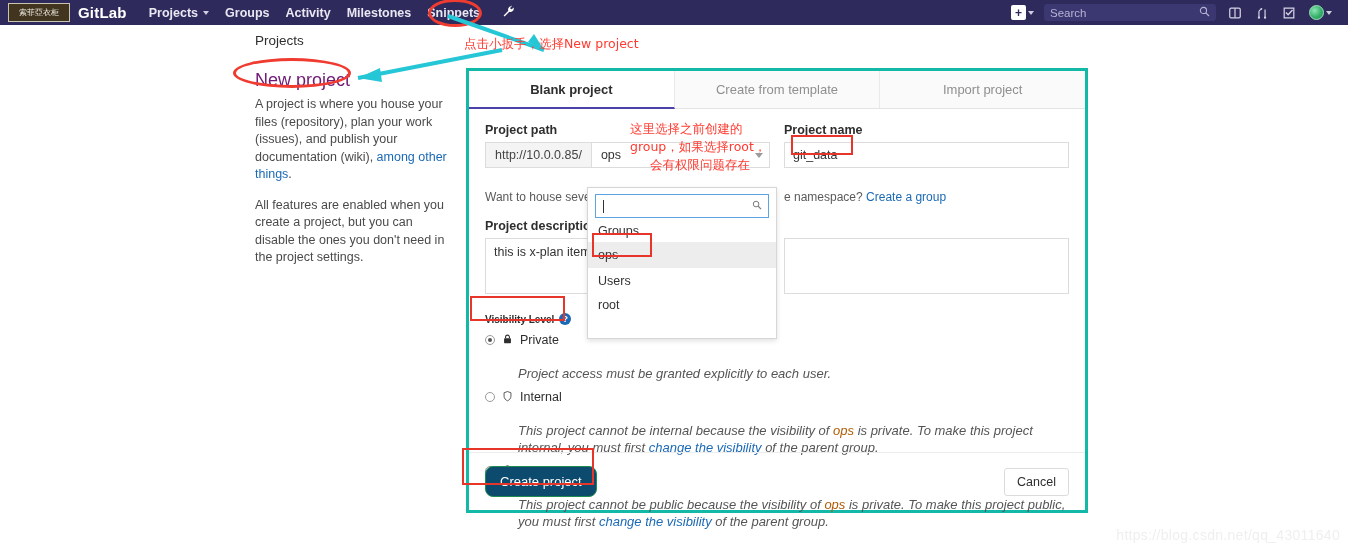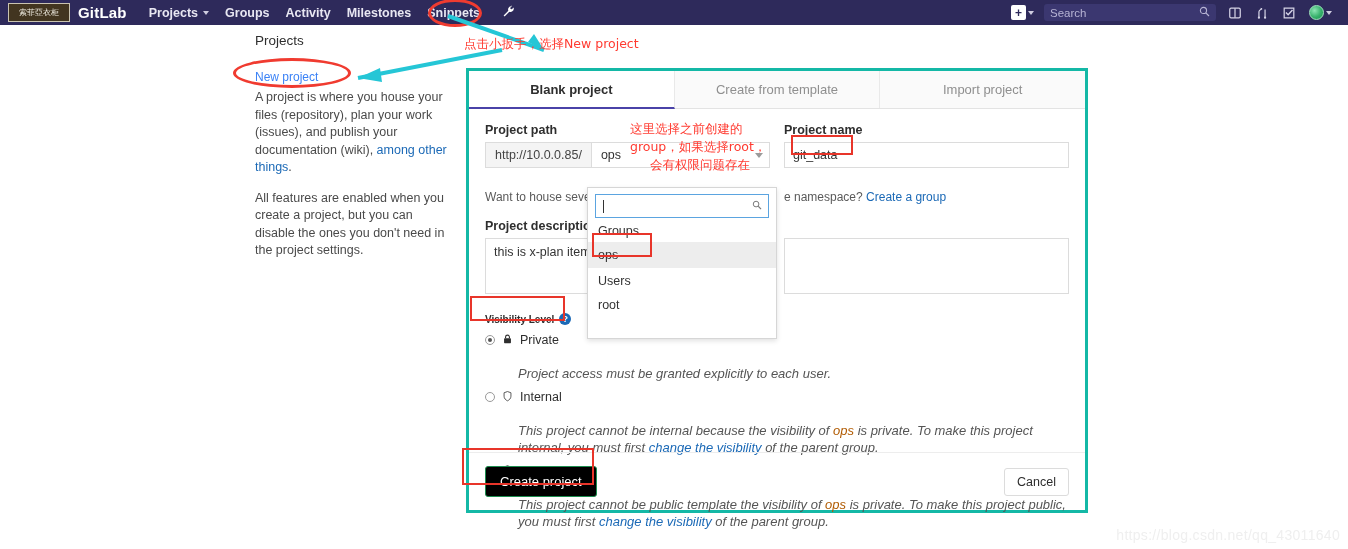--- a/index.html
+++ b/index.html
@@ -71,21 +71,21 @@
   
   .page{position:absolute; left:0; top:25px; width:1348px; height:524px; background:#fff;}
 
   .side{
     position:absolute; left:255px; top:8px; width:200px;
   }
   .side h4{
     margin:0 0 22px 0; font-size:13.5px; font-weight:normal; color:#2e2e2e;
   }
   .side h5{
-    margin:0 0 5px 0; font-size:12px; font-weight:normal; color:#3b82f6;
+    margin:0 0 5px 0; font-size:18px; font-weight:normal; color:#701a75;
   }
   .side p{
     margin:0 0 13px 0; font-size:12.5px; line-height:17.5px; color:#4a4a4a;
   }
   .side a{color:#1b69b6; text-decoration:none;}
 
   
   .panel{
     position:absolute; left:466px; top:43px; width:622px; height:445px;
     background:#fff; border:3px solid #14b8a6;
@@ -155,21 +155,21 @@
   .vis-desc a{color:#1b69b6; text-decoration:none;}
   .vis-desc .ops{color:#b05a00;}
   .glyph{font-size:12px; line-height:12px;}
 
   .actions{
     position:absolute; left:0; bottom:0; width:100%; height:58px;
     border-top:1px solid #ededed; display:flex; align-items:center;
     justify-content:space-between; padding:0 16px;
   }
   .btn-create{
-    background:#000000; color:#fff; border:1px solid #1d8d4f; border-radius:3px;
+    background:#0c4a6e; color:#fff; border:1px solid #1d8d4f; border-radius:8px;
     font-size:13px; padding:7px 14px; cursor:pointer; font-family:"Liberation Sans", sans-serif;
   }
   .btn-cancel{
     background:#fff; color:#2e2e2e; border:1px solid #dcdcdc; border-radius:3px;
     font-size:12.5px; padding:6px 12px; cursor:pointer; font-family:"Liberation Sans", sans-serif;
   }
 
   
   .dropdown{
     position:absolute; left:587px; top:162px; width:190px; height:152px;
@@ -364,21 +364,21 @@
           <span class="glyph">
             <svg width="11" height="12" viewBox="0 0 16 16">
               <circle cx="8" cy="8" r="6" fill="none" stroke="#555" stroke-width="1.4"></circle>
               <ellipse cx="8" cy="8" rx="2.6" ry="6" fill="none" stroke="#555" stroke-width="1.1"></ellipse>
               <line x1="2" y1="8" x2="14" y2="8" stroke="#555" stroke-width="1.1"></line>
             </svg>
           </span>
           <span class="vis-name">Users</span>
         </div>
         <div class="vis-desc">
-          <span>This project cannot be public template the visibility of </span><span class="ops">ops</span><span> is private. To make this project public, you must first </span><a href="#">change the visibility</a><span> of the parent group.</span>
+          <span>This project cannot be public because the visibility of </span><span class="ops">ops</span><span> is private. To make this project public, you must first </span><a href="#">change the visibility</a><span> of the parent group.</span>
         </div>
       </div>
     </div>
 
     <div class="actions">
       <button class="btn-create">Create project</button>
       <button class="btn-cancel">Cancel</button>
     </div>
   </div>
 

